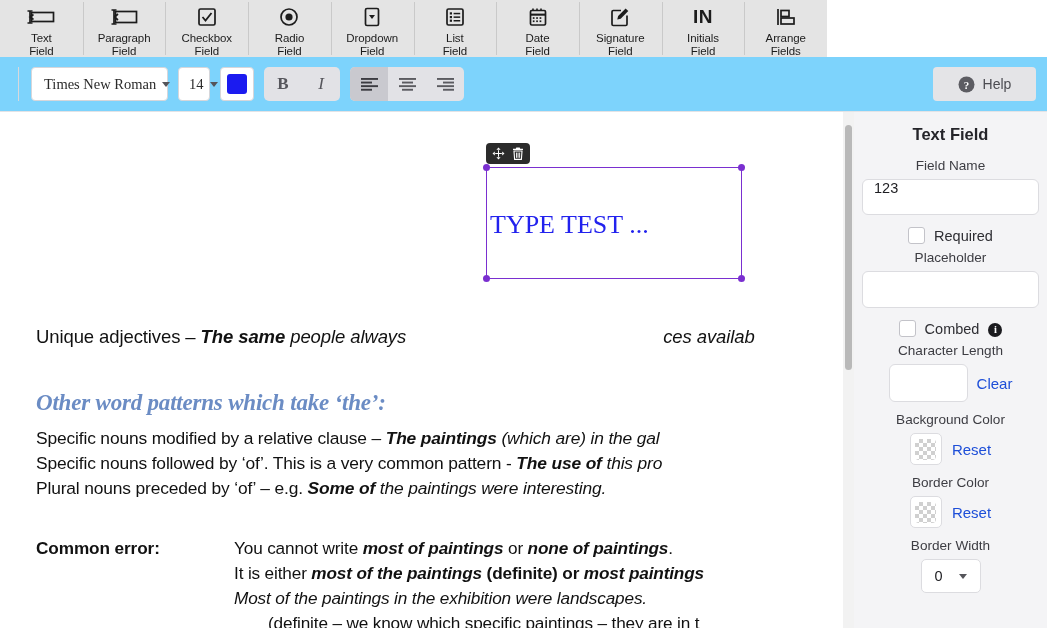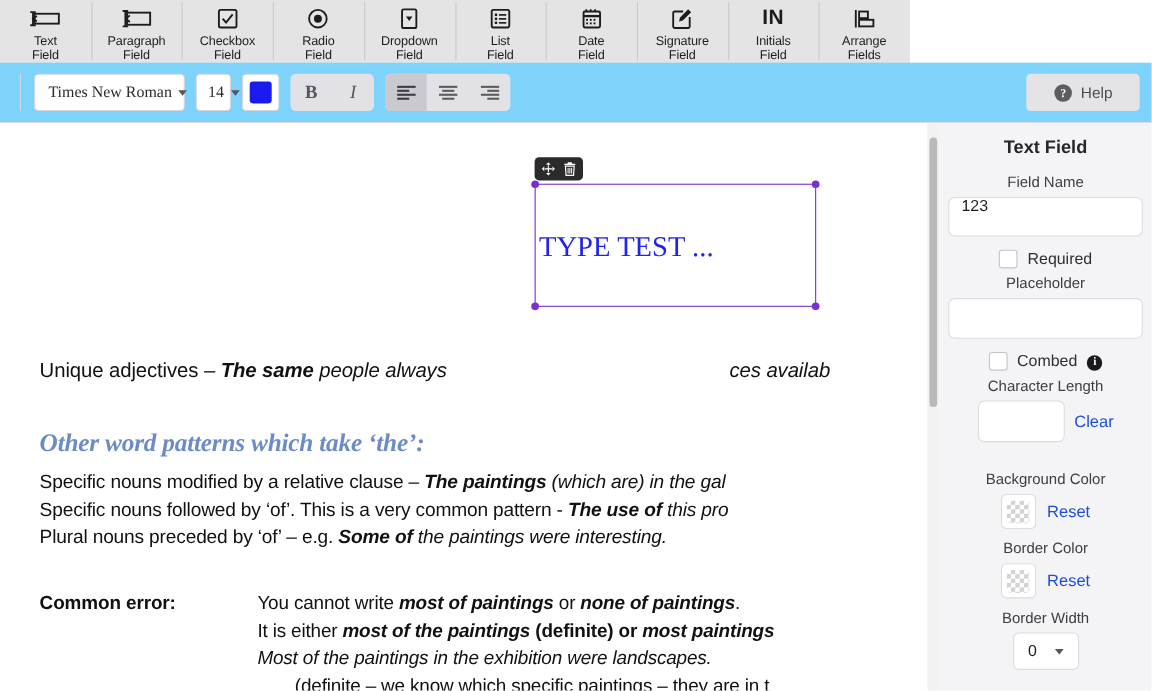--- a/index.html
+++ b/index.html
@@ -565,21 +565,21 @@
       <span class="check-label">Combed</span>
       <span class="info-dot">i</span>
     </div>
 
     <div class="panel-label" style="margin-top:6px">Character Length</div>
     <div class="charlen-row">
       <span class="charlen-input"></span>
       <span class="link">Clear</span>
     </div>
 
-    <div class="panel-label" style="margin-top:26px">Background Color</div>
+    <div class="panel-label" style="margin-top:10px">Background Color</div>
     <div class="swatch-row">
       <span class="swatch-box">
           <span class="swatch-inner"></span>
         </span>
       <span class="link">Reset</span>
     </div>
 
     <div class="panel-label" style="margin-top:10px">Border Color</div>
     <div class="swatch-row">
       <span class="swatch-box">

